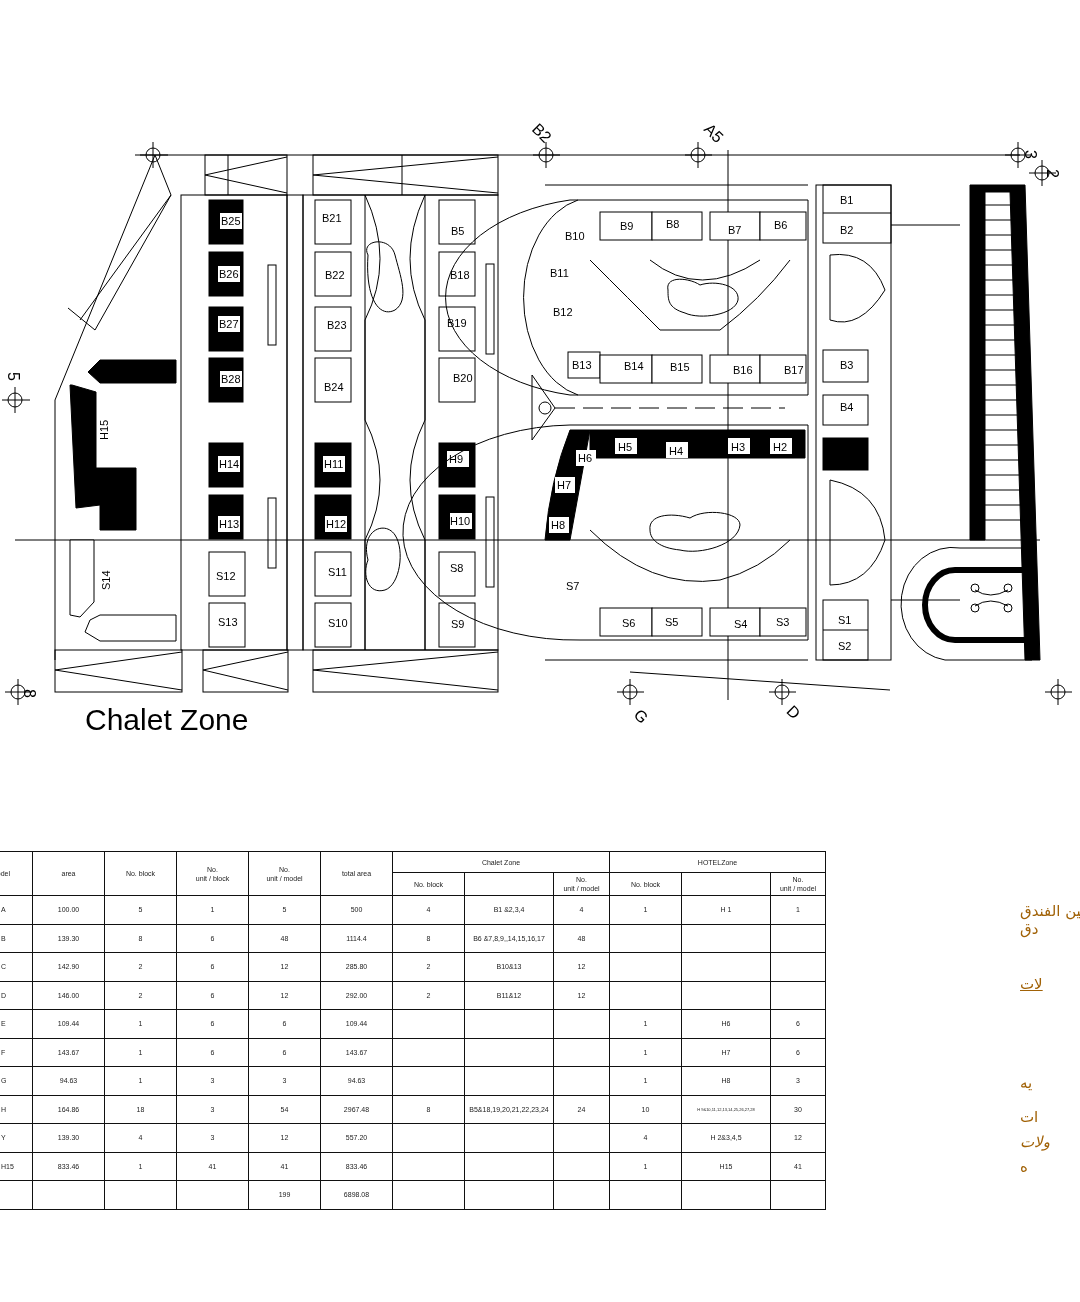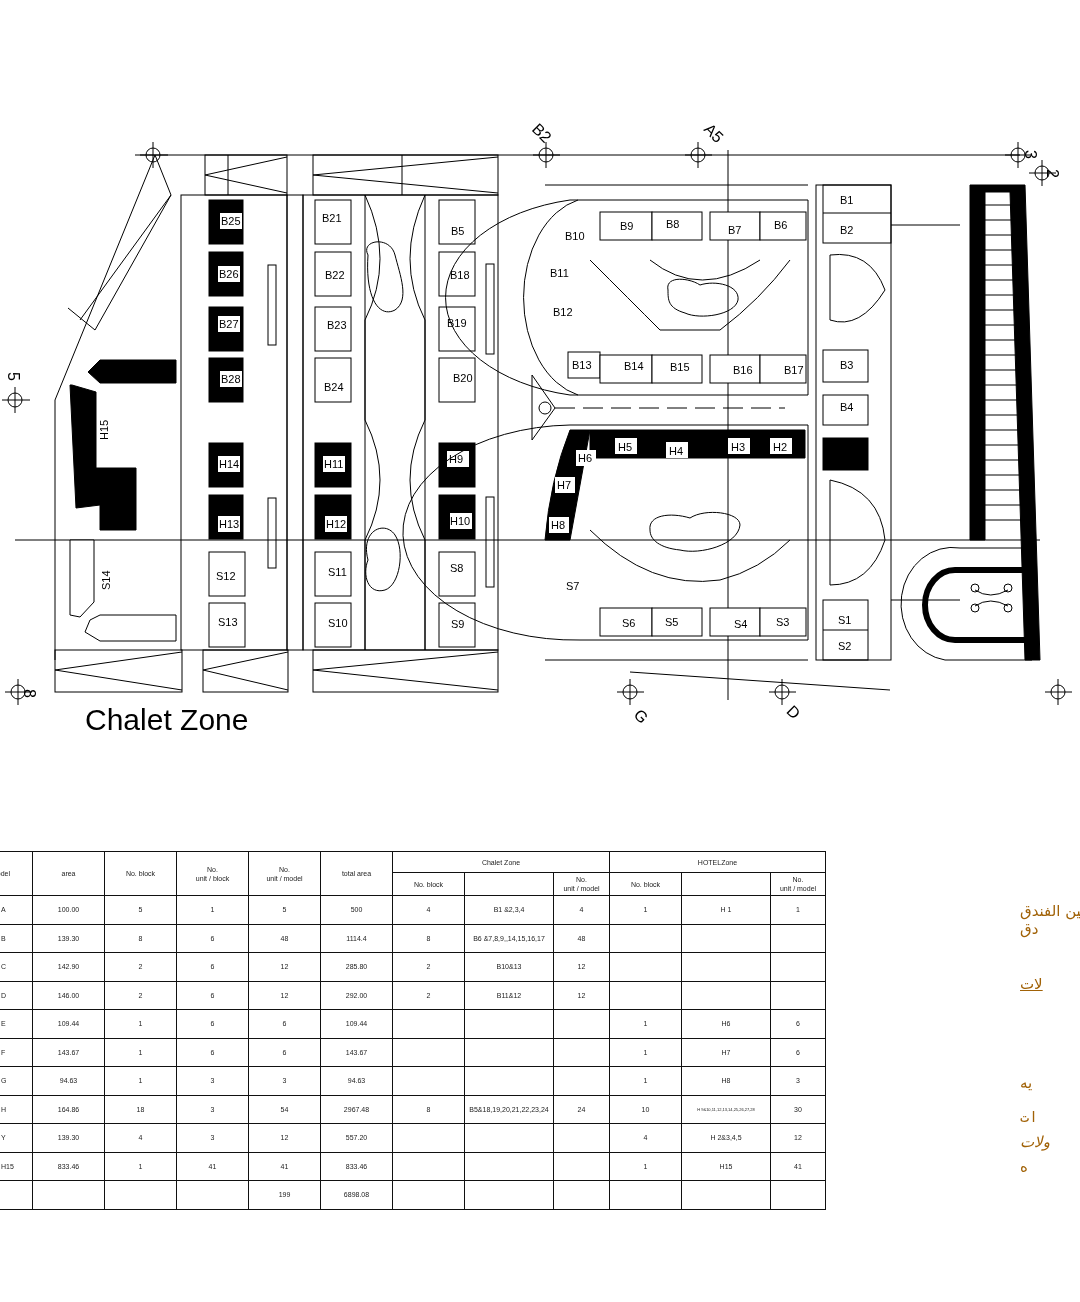--- a/index.html
+++ b/index.html
@@ -488,16 +488,16 @@
         <td></td>
       </tr>
     </tbody>
 </table>
 
 <div id="notes">
     <div class="arabic" style="top: 902px;">فين الفندق</div>
     <div class="arabic" style="top: 920px;">دق</div>
     <div class="arabic" style="top: 975px; text-decoration: underline;">لات</div>
     <div class="arabic" style="top: 1074px;">يه</div>
-    <div class="arabic" style="top: 1108px; font-family: Liberation Mono, monospace;">ات</div>
+    <div class="arabic" style="top: 1108px;">ات</div>
     <div class="arabic" style="top: 1133px; font-style: italic;">ولات</div>
     <div class="arabic" style="top: 1158px;">ه</div>
   </div>
 
 </body></html>

